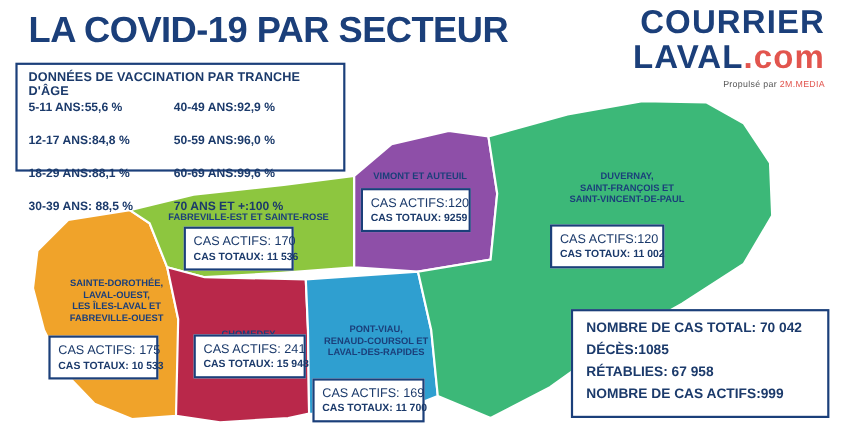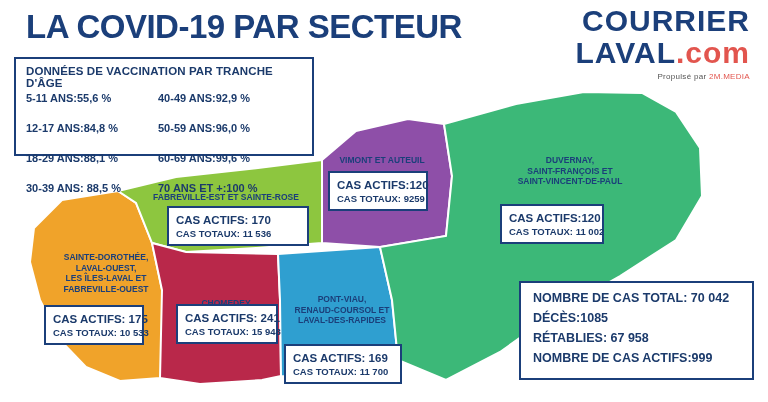--- a/index.html
+++ b/index.html
@@ -66,21 +66,21 @@
     padding:8px 0 0 12px;
     font-size:12.5px; font-weight:bold;
   }
   .stats div { margin-bottom:6px; white-space:nowrap; }
 
   
   .casebox {
     padding:5px 7px 4px 7px;
     line-height:1.25;
   }
-  .casebox .l1 { font-size:11.5px; font-weight:bold; white-space:nowrap; }
+  .casebox .l1 { font-size:11.5px; font-weight:normal; white-space:nowrap; }
   .casebox .l2 { font-size:9.5px; font-weight:bold; white-space:nowrap; margin-top:1px; }
 
   
   .rlabel {
     position:absolute;
     font-size:8.5px; font-weight:bold; color:#1b3f7a;
     line-height:1.25; text-align:center;
   }
 
   
@@ -138,35 +138,35 @@
   <div class="rlabel" style="left:44px; top:252px; width:124px; white-space:pre-line;">SAINTE-DOROTHÉE,
 LAVAL-OUEST,
 LES ÎLES-LAVAL ET
 FABREVILLE-OUEST</div>
   <div class="box casebox" style="left:44px; top:305px; width:100px; height:40px;">
     <div class="l1">CAS ACTIFS: 175</div>
     <div class="l2">CAS TOTAUX: 10 533</div>
   </div>
 
   <div class="rlabel" style="left:140px; top:192px; width:172px;">FABREVILLE-EST ET SAINTE-ROSE</div>
-  <div class="box casebox" style="left:167px; top:206px; width:142px; height:40px;">
+  <div class="box casebox" style="left:167px; top:206px; width:100px; height:40px;">
     <div class="l1">CAS ACTIFS: 170</div>
     <div class="l2">CAS TOTAUX: 11 536</div>
   </div>
 
   <div class="rlabel" style="left:178px; top:298px; width:96px;text-decoration:underline;">CHOMEDEY</div>
   <div class="box casebox" style="left:176px; top:304px; width:102px; height:40px;">
     <div class="l1">CAS ACTIFS: 241</div>
     <div class="l2">CAS TOTAUX: 15 948</div>
   </div>
 
   <div class="rlabel" style="left:290px; top:294px; width:104px; white-space:pre-line;">PONT-VIAU,
 RENAUD-COURSOL ET
 LAVAL-DES-RAPIDES</div>
-  <div class="box casebox" style="left:284px; top:344px; width:118px; height:40px;">
+  <div class="box casebox" style="left:284px; top:344px; width:102px; height:40px;">
     <div class="l1">CAS ACTIFS: 169</div>
     <div class="l2">CAS TOTAUX: 11 700</div>
   </div>
 
   <div class="rlabel" style="left:322px; top:155px; width:120px;">VIMONT ET AUTEUIL</div>
   <div class="box casebox" style="left:328px; top:171px; width:100px; height:40px;">
     <div class="l1">CAS ACTIFS:120</div>
     <div class="l2">CAS TOTAUX: 9259</div>
   </div>
 

